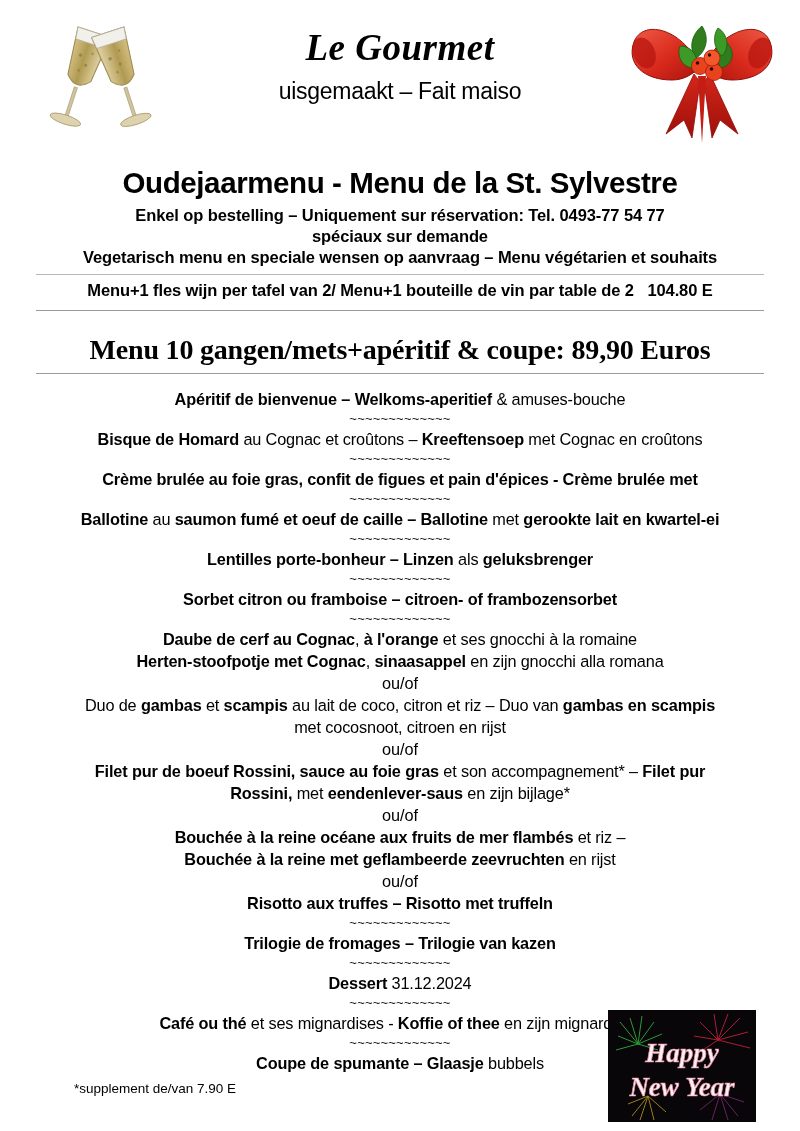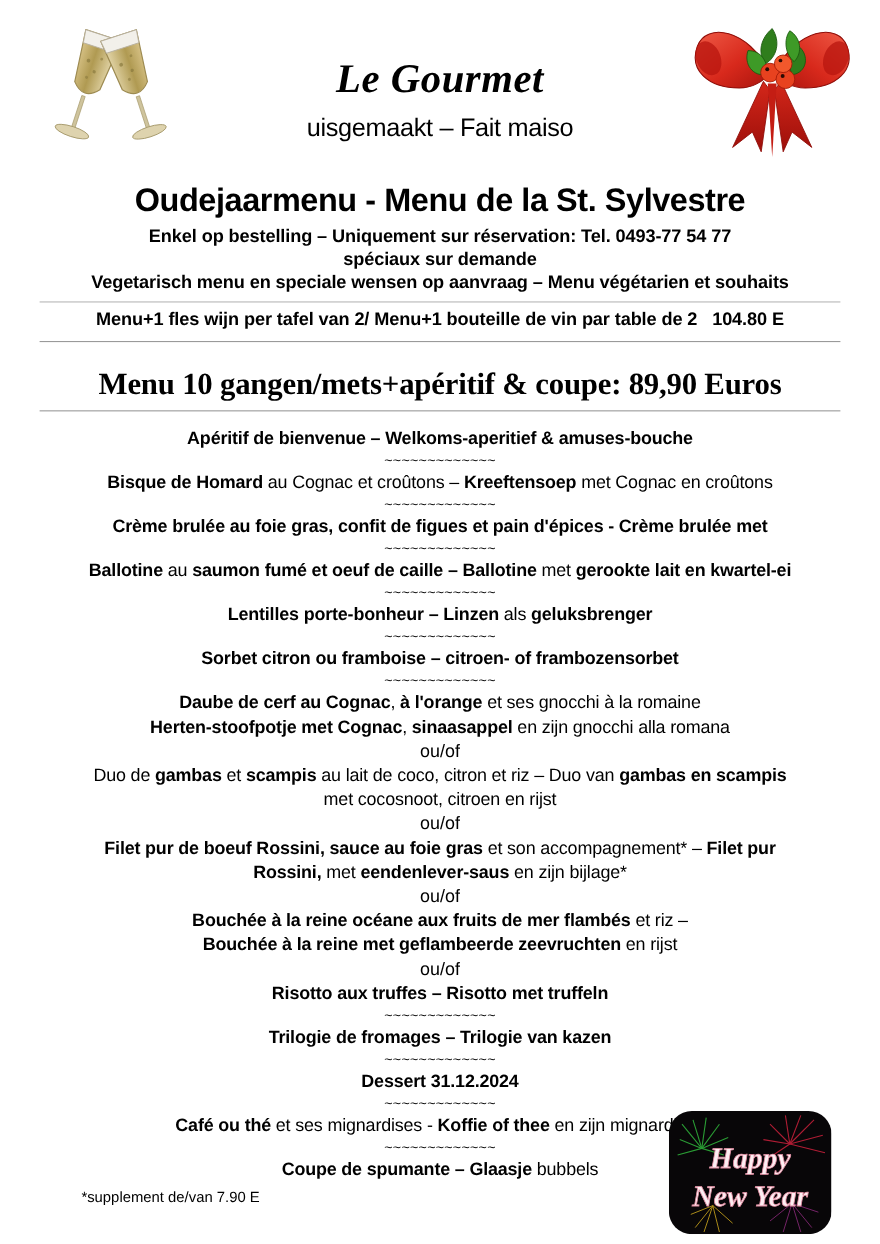--- a/index.html
+++ b/index.html
@@ -36,21 +36,21 @@
     top: 8px;
     width: 160px;
     height: 135px;
   }
   .banner-titles {
     position: absolute;
     left: 0;
     top: 0;
     width: 800px;
     text-align: center;
-    padding-top: 51px;
+    padding-top: 26px;
   }
   .brand-script {
     font-family: "Liberation Serif", serif;
     font-style: italic;
     font-weight: bold;
     font-size: 37px;
     line-height: 44px;
     letter-spacing: 0.5px;
   }
   .brand-sub {
@@ -146,21 +146,20 @@
     line-height: 17px;
     font-weight: normal;
   }
   .newyear {
     position: absolute;
     right: 44px;
     top: 1010px;
     width: 148px;
     height: 112px;
     overflow: hidden;
-    border-radius: 21px;
   }
 </style>
 </head>
 <body>
 
 <div class="banner">
 
   <div class="glasses">
     <svg viewBox="0 0 165 122" width="165" height="122" aria-hidden="true">
       <defs>
@@ -266,21 +265,21 @@
     <span>&nbsp;&nbsp;</span><span>104.80 E</span>
   </div>
 
   <hr class="rule thick">
 
   <div class="menu-heading">Menu 10 gangen/mets+apéritif &amp; coupe: 89,90 Euros</div>
 
   <hr class="rule thick">
 
   <div class="courses" id="course-list">
-      <div class="course"><span class="" style="font-weight: bold;">Apéritif de bienvenue  – Welkoms-aperitief</span><span class="reg" style="font-weight: bold;"> &amp; amuses-bouche</span></div>
+      <div class="course"><span class="" style="font-weight: bold;">Apéritif de bienvenue  – Welkoms-aperitief</span><span class="reg" style="font-weight: normal;"> &amp; amuses-bouche</span></div>
       <div class="sep">~~~~~~~~~~~~~</div>
       <div class="course"><span class="" style="font-weight: bold;">Bisque de Homard</span><span class="reg" style="font-weight: normal;"> au Cognac et croûtons – </span><span class="" style="font-weight: bold;">Kreeftensoep</span><span class="reg" style="font-weight: normal;"> met Cognac en croûtons</span></div>
       <div class="sep">~~~~~~~~~~~~~</div>
       <div class="course"><span class="" style="font-weight: bold;">Crème brulée au foie gras, confit de figues et pain d'épices -  Crème brulée met</span></div>
       <div class="sep">~~~~~~~~~~~~~</div>
       <div class="course"><span class="" style="font-weight: bold;">Ballotine</span><span class="reg" style="font-weight: normal;"> au </span><span class="" style="font-weight: bold;">saumon fumé et oeuf de caille – Ballotine</span><span class="reg" style="font-weight: normal;"> met </span><span class="" style="font-weight: bold;">gerookte lait en kwartel-ei</span></div>
       <div class="sep">~~~~~~~~~~~~~</div>
       <div class="course"><span class="" style="font-weight: bold;">Lentilles porte-bonheur –  Linzen</span><span class="reg" style="font-weight: normal;"> als </span><span class="" style="font-weight: bold;">geluksbrenger</span></div>
       <div class="sep">~~~~~~~~~~~~~</div>
       <div class="course"><span class="" style="font-weight: bold;">Sorbet citron ou framboise – citroen- of frambozensorbet</span></div>
@@ -294,21 +293,21 @@
       <div class="course"><span class="" style="font-weight: bold;">Filet pur de boeuf Rossini, sauce au foie gras</span><span class="reg" style="font-weight: normal;"> et son accompagnement* – </span><span class="" style="font-weight: bold;">Filet pur</span></div>
       <div class="course"><span class="" style="font-weight: bold;">Rossini,</span><span class="reg" style="font-weight: normal;"> met </span><span class="" style="font-weight: bold;">eendenlever-saus</span><span class="reg" style="font-weight: normal;"> en zijn bijlage*</span></div>
       <div class="oneof"><span class="reg" style="font-weight: normal;">ou/of</span></div>
       <div class="course"><span class="" style="font-weight: bold;">Bouchée à la reine océane aux fruits de mer flambés</span><span class="reg" style="font-weight: normal;"> et riz –</span></div>
       <div class="course"><span class="" style="font-weight: bold;">Bouchée à la reine met geflambeerde zeevruchten</span><span class="reg" style="font-weight: normal;"> en rijst</span></div>
       <div class="oneof"><span class="reg" style="font-weight: normal;">ou/of</span></div>
       <div class="course"><span class="" style="font-weight: bold;">Risotto aux truffes – Risotto met truffeln</span></div>
       <div class="sep">~~~~~~~~~~~~~</div>
       <div class="course"><span class="" style="font-weight: bold;">Trilogie de fromages – Trilogie van kazen</span></div>
       <div class="sep">~~~~~~~~~~~~~</div>
-      <div class="course"><span class="" style="font-weight: bold;">Dessert</span><span class="reg" style="font-weight: bold;"> 31.12.2024</span></div>
+      <div class="course"><span class="" style="font-weight: bold;">Dessert</span><span class="reg" style="font-weight: normal;"> 31.12.2024</span></div>
       <div class="sep">~~~~~~~~~~~~~</div>
       <div class="course"><span class="" style="font-weight: bold;">Café ou thé</span><span class="reg" style="font-weight: normal;"> et ses mignardises - </span><span class="" style="font-weight: bold;">Koffie of thee</span><span class="reg" style="font-weight: normal;"> en zijn mignardises</span></div>
       <div class="sep">~~~~~~~~~~~~~</div>
       <div class="course"><span class="" style="font-weight: bold;">Coupe de spumante – Glaasje</span><span class="reg" style="font-weight: normal;"> bubbels</span></div>
     </div>
 
 </div>
 
 <div class="footer-note">*supplement de/van 7.90 E</div>
 

